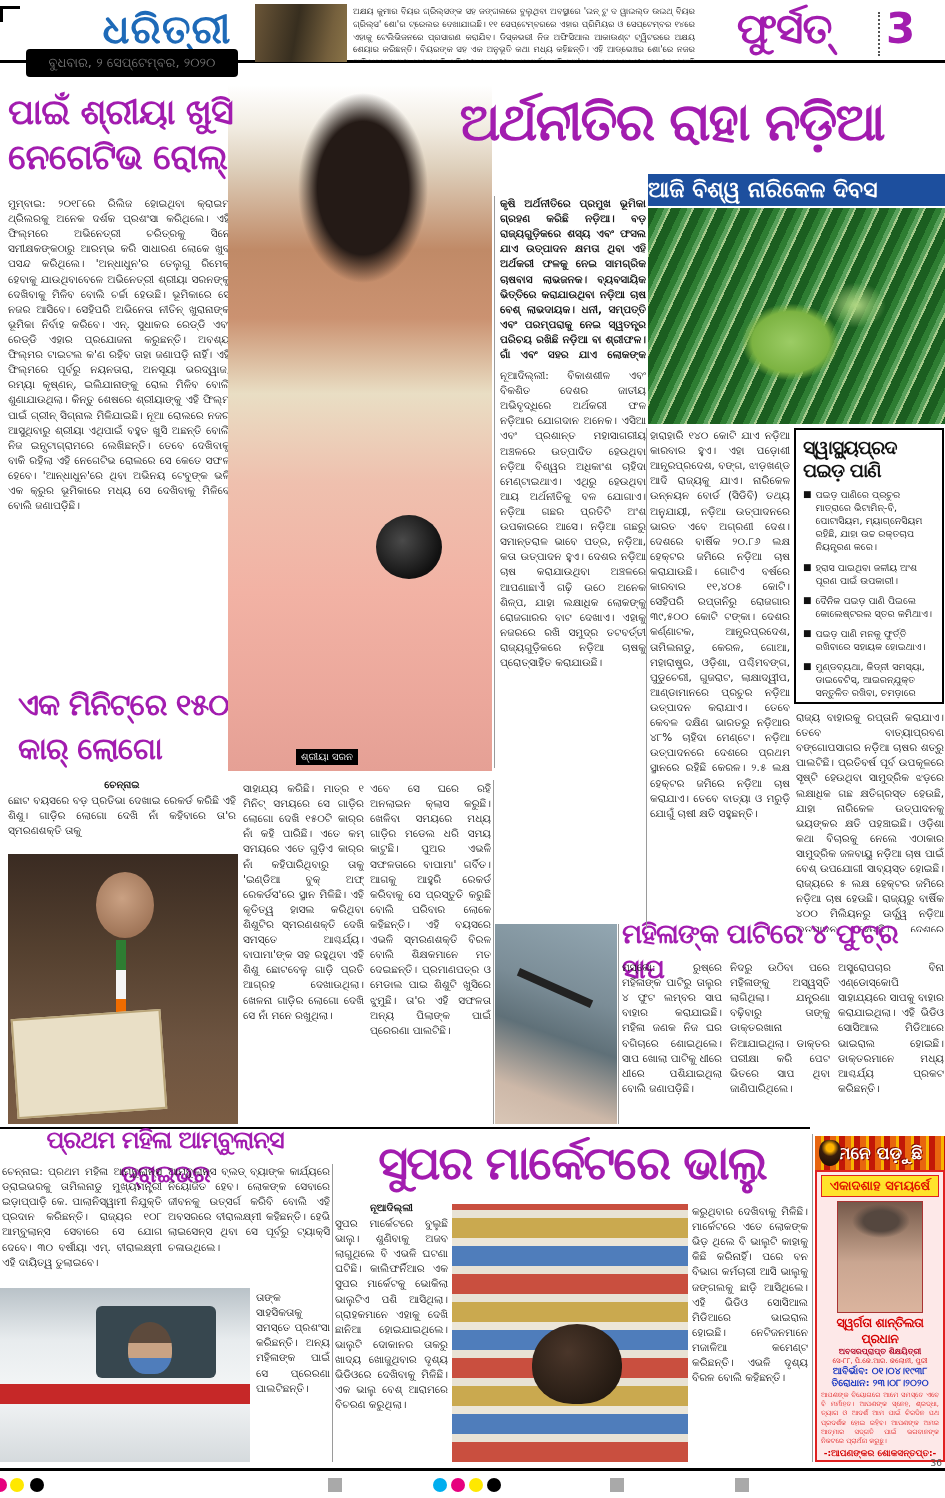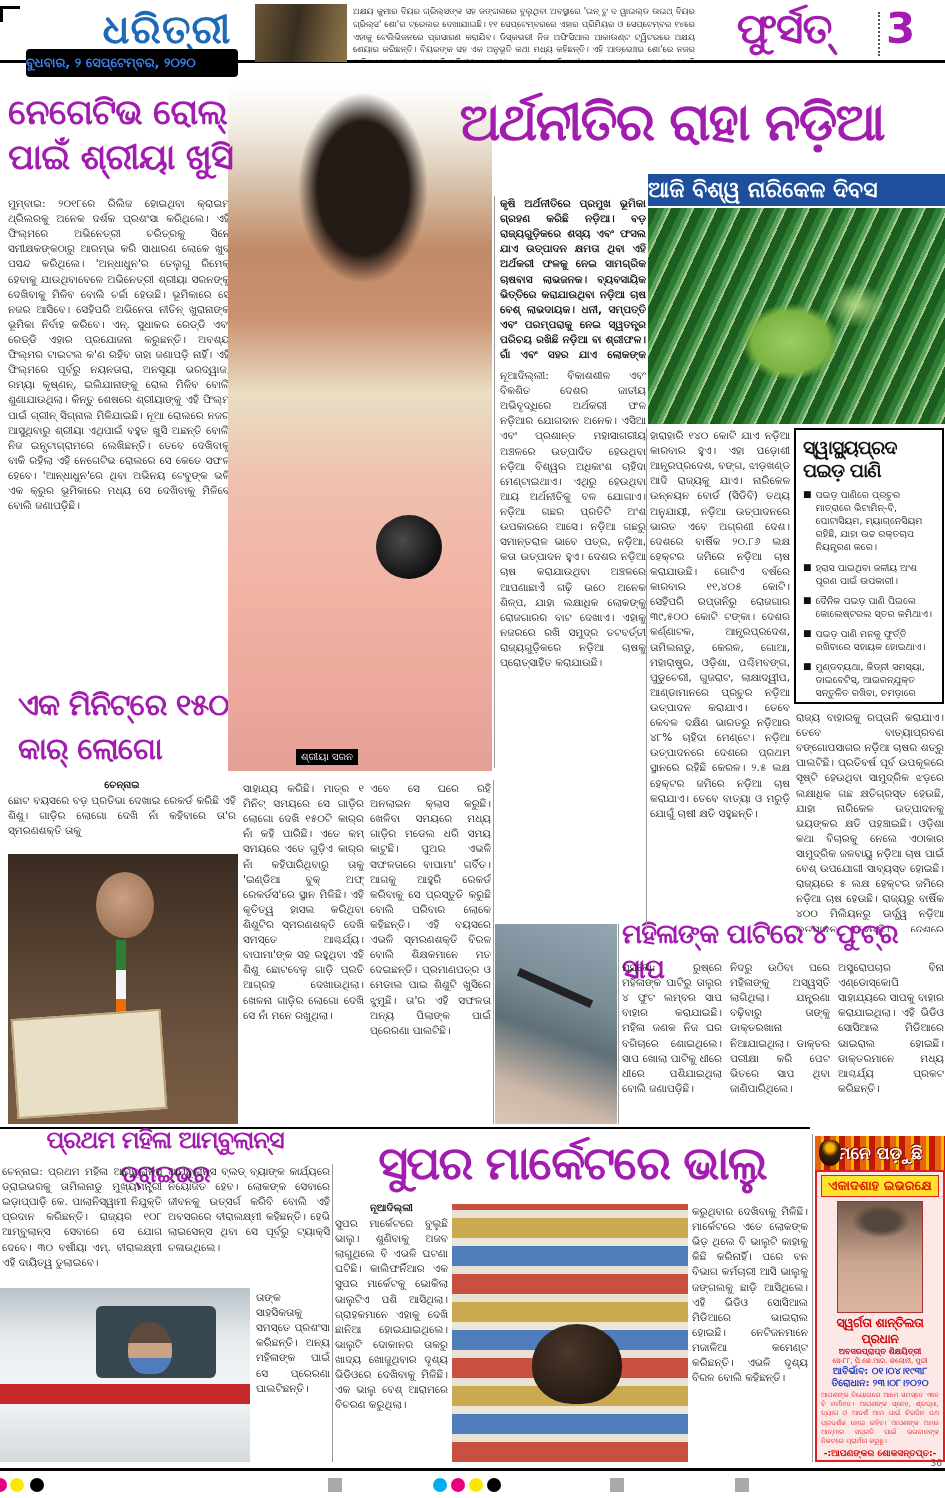--- a/index.html
+++ b/index.html
@@ -14,21 +14,21 @@
 .vline{width:1px;background:#9a9a9a;}
 .hline{background:#000;}
 
 
 #reg-mark-a{left:0;top:6px;width:20px;height:3px;background:#000;}
 #reg-mark-b{left:0;top:6px;width:3px;height:16px;background:#000;}
 #logo{left:92px;top:8px;width:150px;text-align:center;}
 #logo-odia{font-size:40px;font-weight:800;color:#1e6ab8;letter-spacing:1px;line-height:1.05;}
 #logo-latin{font-size:8px;font-weight:700;color:#1e6ab8;letter-spacing:4px;}
 #date-box{left:26px;top:49px;width:212px;height:28px;background:#000;border-radius:4px;
-  color:#3b82f6;font-size:13px;font-weight:700;line-height:28px;}
+  color:#737373;font-size:13px;font-weight:400;text-align:center;line-height:28px;}
 #mast-rule{left:0;top:60px;width:945px;height:3px;}
 #strip-photo{left:255px;top:4px;width:92px;height:58px;
   background:linear-gradient(100deg,#6b5638 0%,#372e1f 45%,#75603d 80%,#8a7448 100%);}
 #strip-text{left:353px;top:5px;width:342px;height:56px;}
 #section-name{left:698px;top:4px;width:172px;font-size:42px;font-weight:800;text-align:center;letter-spacing:-1px;}
 #mast-dots{left:878px;top:12px;height:44px;border-left:2px dotted #555;}
 #page-no-odia{left:886px;top:4px;width:59px;font-size:42px;font-weight:800;text-align:left;}
 
 
 #shriya-headline{left:8px;top:90px;width:320px;font-size:35px;line-height:1.28;letter-spacing:-1px;z-index:3;}
@@ -169,22 +169,22 @@
   </div>
   <div class="abs hline" id="mast-rule"></div>
   <div class="abs" id="date-box">ବୁଧବାର, ୨ ସେପ୍ଟେମ୍ବର, ୨୦୨୦</div>
   <div class="abs photo" id="strip-photo"></div>
   <div class="abs jtxt small" id="strip-text">ଅକ୍ଷୟ କୁମାର ବିୟର ଗ୍ରିଲ୍ସଙ୍କ ସହ ଜଙ୍ଗଲରେ ବୁଲୁଥିବା ଅବସ୍ଥାରେ 'ଇନ୍ ଟୁ ଦ ୱାଇଲ୍ଡ ଉଇଥ୍ ବିୟର ଗ୍ରିଲ୍ସ' ଶୋ'ର ଟ୍ରେଲର ଦେଖାଯାଇଛି। ୧୧ ସେପ୍ଟେମ୍ବରରେ ଏହାର ପ୍ରିମିୟର ଓ ସେପ୍ଟେମ୍ବର ୧୪ରେ ଏହାକୁ ଟେଲିଭିଜନରେ ପ୍ରସାରଣ କରାଯିବ। ଡିସ୍କଭରୀ ନିଜ ଅଫିସିଆଲ ଆକାଉଣ୍ଟ ଟ୍ୱିଟରରେ ଅକ୍ଷୟ ଶେୟାର କରିଛନ୍ତି। ବିୟରଙ୍କ ସହ ଏକ ଅନୁଭୂତି କଥା ମଧ୍ୟ କହିଛନ୍ତି। ଏହି ଆଡ୍‌ଭେଞ୍ଚର ଶୋ'ରେ ନଜର ଆସିବାରେ ଅକ୍ଷୟ ହେଉଛନ୍ତି ଦ୍ୱିତୀୟ ଭାରତୀୟ। ଏହାପୂର୍ବରୁ ଏହି ଶୋ'ରେ ପ୍ରଧାନମନ୍ତ୍ରୀ ନରେନ୍ଦ୍ର ମୋଦି ଓ ସାଉଥ ସୁପରଷ୍ଟାର ରଜନୀକାନ୍ତଙ୍କୁ ଦେଖିବାକୁ ମିଳିଥିଲା।</div>
   <div class="abs hl" id="section-name">ଫୁର୍ସତ୍</div>
   <div class="abs" id="mast-dots"></div>
   <div class="abs hl" id="page-no-odia">3</div>
 
   <div class="abs hl" id="shriya-headline">
+    <div>ପାଇଁ ଶ୍ରୀୟା ଖୁସି</div>
     <div>ନେଗେଟିଭ ରୋଲ୍</div>
-    <div>ପାଇଁ ଶ୍ରୀୟା ଖୁସି</div>
   </div>
   <div class="abs jtxt" id="shriya-body">ମୁମ୍ବାଇ: ୨୦୧୮ରେ ରିଲିଜ ହୋଇଥିବା କ୍ରାଇମ୍ ଥ୍ରିଲରକୁ ଅନେକ ଦର୍ଶକ ପ୍ରଶଂସା କରିଥିଲେ। ଏହି ଫିଲ୍ମରେ ଅଭିନେତ୍ରୀ ଚରିତ୍ରକୁ ସିନେ ସମୀକ୍ଷକଙ୍କଠାରୁ ଆରମ୍ଭ କରି ସାଧାରଣ ଲୋକେ ଖୁବ୍ ପସନ୍ଦ କରିଥିଲେ। 'ଅନ୍ଧାଧୁନ'ର ତେଲୁଗୁ ରିମେକ୍ ହେବାକୁ ଯାଉଥିବାବେଳେ ଅଭିନେତ୍ରୀ ଶ୍ରୀୟା ସରନଙ୍କୁ ଦେଖିବାକୁ ମିଳିବ ବୋଲି ଚର୍ଚ୍ଚା ହେଉଛି। ଭୂମିକାରେ ସେ ନଜର ଆସିବେ। ସେହିପରି ଅଭିନେତା ନୀତିନ୍ ଖୁରାନାଙ୍କ ଭୂମିକା ନିର୍ବାହ କରିବେ। ଏନ୍. ସୁଧାକର ରେଡ୍ଡି ଏବଂ ରେଡ୍ଡି ଏହାର ପ୍ରଯୋଜନା କରୁଛନ୍ତି। ଅବଶ୍ୟ ଫିଲ୍ମର ଟାଇଟଲ କ'ଣ ରହିବ ତାହା ଜଣାପଡ଼ି ନାହିଁ। ଏହି ଫିଲ୍ମରେ ପୂର୍ବରୁ ନୟନତାରା, ଅନସୂୟା ଭରଦ୍ୱାଜ, ରମ୍ୟା କୃଷ୍ଣନ୍, ଇଲିଯାନାଙ୍କୁ ରୋଲ ମିଳିବ ବୋଲି ଶୁଣାଯାଉଥିଲା। କିନ୍ତୁ ଶେଷରେ ଶ୍ରୀୟାଙ୍କୁ ଏହି ଫିଲ୍ମ ପାଇଁ ଗ୍ରୀନ୍ ସିଗ୍ନାଲ ମିଳିଯାଇଛି। ନୂଆ ରୋଲରେ ନଜର ଆସୁଥିବାରୁ ଶ୍ରୀୟା ଏଥିପାଇଁ ବହୁତ ଖୁସି ଅଛନ୍ତି ବୋଲି ନିଜ ଇନ୍ସ୍ଟାଗ୍ରାମରେ ଲେଖିଛନ୍ତି। ତେବେ ଦେଖିବାକୁ ବାକି ରହିଲା ଏହି ନେଗେଟିଭ ରୋଲରେ ସେ କେତେ ସଫଳ ହେବେ। 'ଆନ୍ଧାଧୁନ'ରେ ଥିବା ଅଭିନୟ ଟେବୁଙ୍କ ଭଳି ଏକ କ୍ରୁର ଭୂମିକାରେ ମଧ୍ୟ ସେ ଦେଖିବାକୁ ମିଳିବେ ବୋଲି ଜଣାପଡ଼ିଛି।</div>
   <div class="abs photo" id="actress-photo">
     <div id="actress-hair"></div>
     <div id="actress-clutch"></div>
   </div>
   <div class="abs" id="actress-caption">ଶ୍ରୀୟା ସରନ</div>
 
   <div class="abs hl" id="coconut-headline">ଅର୍ଥନୀତିର ରାହା ନଡ଼ିଆ</div>
   <div class="abs jtxt" id="coconut-lead">କୃଷି ଅର୍ଥନୀତିରେ ପ୍ରମୁଖ ଭୂମିକା ଗ୍ରହଣ କରିଛି ନଡ଼ିଆ। ବଡ଼ ରାଜ୍ୟଗୁଡ଼ିକରେ ଶସ୍ୟ ଏବଂ ଫସଲ ଯାଏ ଉତ୍ପାଦନ କ୍ଷମତା ଥିବା ଏହି ଅର୍ଥକରୀ ଫଳକୁ ନେଇ ସାମଗ୍ରିକ ଚାଷବାସ ଲାଭଜନକ। ବ୍ୟବସାୟିକ ଭିତ୍ତିରେ କରାଯାଉଥିବା ନଡ଼ିଆ ଚାଷ ବେଶ୍ ଲାଭଦାୟକ। ଧନୀ, ସମ୍ପତ୍ତି ଏବଂ ପରମ୍ପରାକୁ ନେଇ ସ୍ୱତନ୍ତ୍ର ପରିଚୟ ରଖିଛି ନଡ଼ିଆ ବା ଶ୍ରୀଫଳ। ଗାଁ ଏବଂ ସହର ଯାଏ ଲୋକଙ୍କ ରୋଜଗାର ମାଧ୍ୟମ ପାଲଟିଥିବା ନଡ଼ିଆ ଚାଷ ପ୍ରତି ଧ୍ୟାନ ଦେବା ଲାଗି ପ୍ରତିବର୍ଷ ସେପ୍ଟେମ୍ବର ୨କୁ ବିଶ୍ୱ ନାରିକେଳ ଦିବସ ବା 'ୱାର୍ଲ୍ଡ କୋକୋନଟ ଡେ' ଭାବେ ପାଳନ କରାଯାଉଛି।</div>
@@ -262,21 +262,21 @@
   <div class="abs jtxt" id="bear-col2">କରୁଥିବାର ଦେଖିବାକୁ ମିଳିଛି। ମାର୍କେଟରେ ଏତେ ଲୋକଙ୍କ ଭିଡ଼ ଥିଲେ ବି ଭାଲୁଟି କାହାକୁ କିଛି କରିନାହିଁ। ପରେ ବନ ବିଭାଗ କର୍ମଚାରୀ ଆସି ଭାଲୁକୁ ଜଙ୍ଗଲକୁ ଛାଡ଼ି ଆସିଥିଲେ। ଏହି ଭିଡିଓ ସୋସିଆଲ ମିଡିଆରେ ଭାଇରାଲ ହୋଇଛି। ନେଟିଜନମାନେ ମଜାଳିଆ କମେଣ୍ଟ କରିଛନ୍ତି। ଏଭଳି ଦୃଶ୍ୟ ବିରଳ ବୋଲି କହିଛନ୍ତି।</div>
 
   <div class="abs vline" id="ad-vline"></div>
   <div class="abs vline" id="amb-bear-vline"></div>
   <div class="abs" id="memorial">
     <div id="memorial-banner">
       <div id="lamp-icon"></div>
       <div id="memorial-banner-text">ମନେ ପଡ଼ୁଛି</div>
     </div>
     <div id="memorial-box">
-      <div id="memorial-occasion">ଏକାଦଶାହ ଇଭରକ୍ଷେ</div>
+      <div id="memorial-occasion">ଏକାଦଶାହ ସମୟର୍ଷେ</div>
       <div id="memorial-photo">
         <div id="memorial-hair"></div>
       </div>
       <div id="memorial-name">ସ୍ୱର୍ଗତା ଶାନ୍ତିଲତା ପ୍ରଧାନ</div>
       <div id="memorial-desig">ଅବସରପ୍ରାପ୍ତ ଶିକ୍ଷୟିତ୍ରୀ</div>
       <div id="memorial-addr">ସେ-୮୮, ପି.କେ.ଆର. କଲୋନୀ, ପୁରୀ</div>
       <div id="memorial-birth">ଆବିର୍ଭାବ: ୦୧।୦୪।୧୯୩୮</div>
       <div id="memorial-death">ତିରୋଧାନ: ୨୩।୦୮।୨୦୨୦</div>
       <div id="memorial-msg">ଆପଣଙ୍କ ବିୟୋଗରେ ଆମେ ସମସ୍ତେ ଏବେ ବି ମର୍ମାହତ। ଆପଣଙ୍କ ସ୍ନେହ, ଶ୍ରଦ୍ଧା, ତ୍ୟାଗ ଓ ଆଦର୍ଶ ଆମ ପାଇଁ ଚିରଦିନ ପଥ ପ୍ରଦର୍ଶକ ହୋଇ ରହିବ। ଆପଣଙ୍କ ଅମର ଆତ୍ମାର ସଦ୍‌ଗତି ପାଇଁ ଭଗବାନଙ୍କ ନିକଟରେ ପ୍ରାର୍ଥନା କରୁଛୁ।</div>
       <div id="memorial-mourners-label">-:ଆପଣଙ୍କର ଶୋକସନ୍ତପ୍ତ:-</div>

